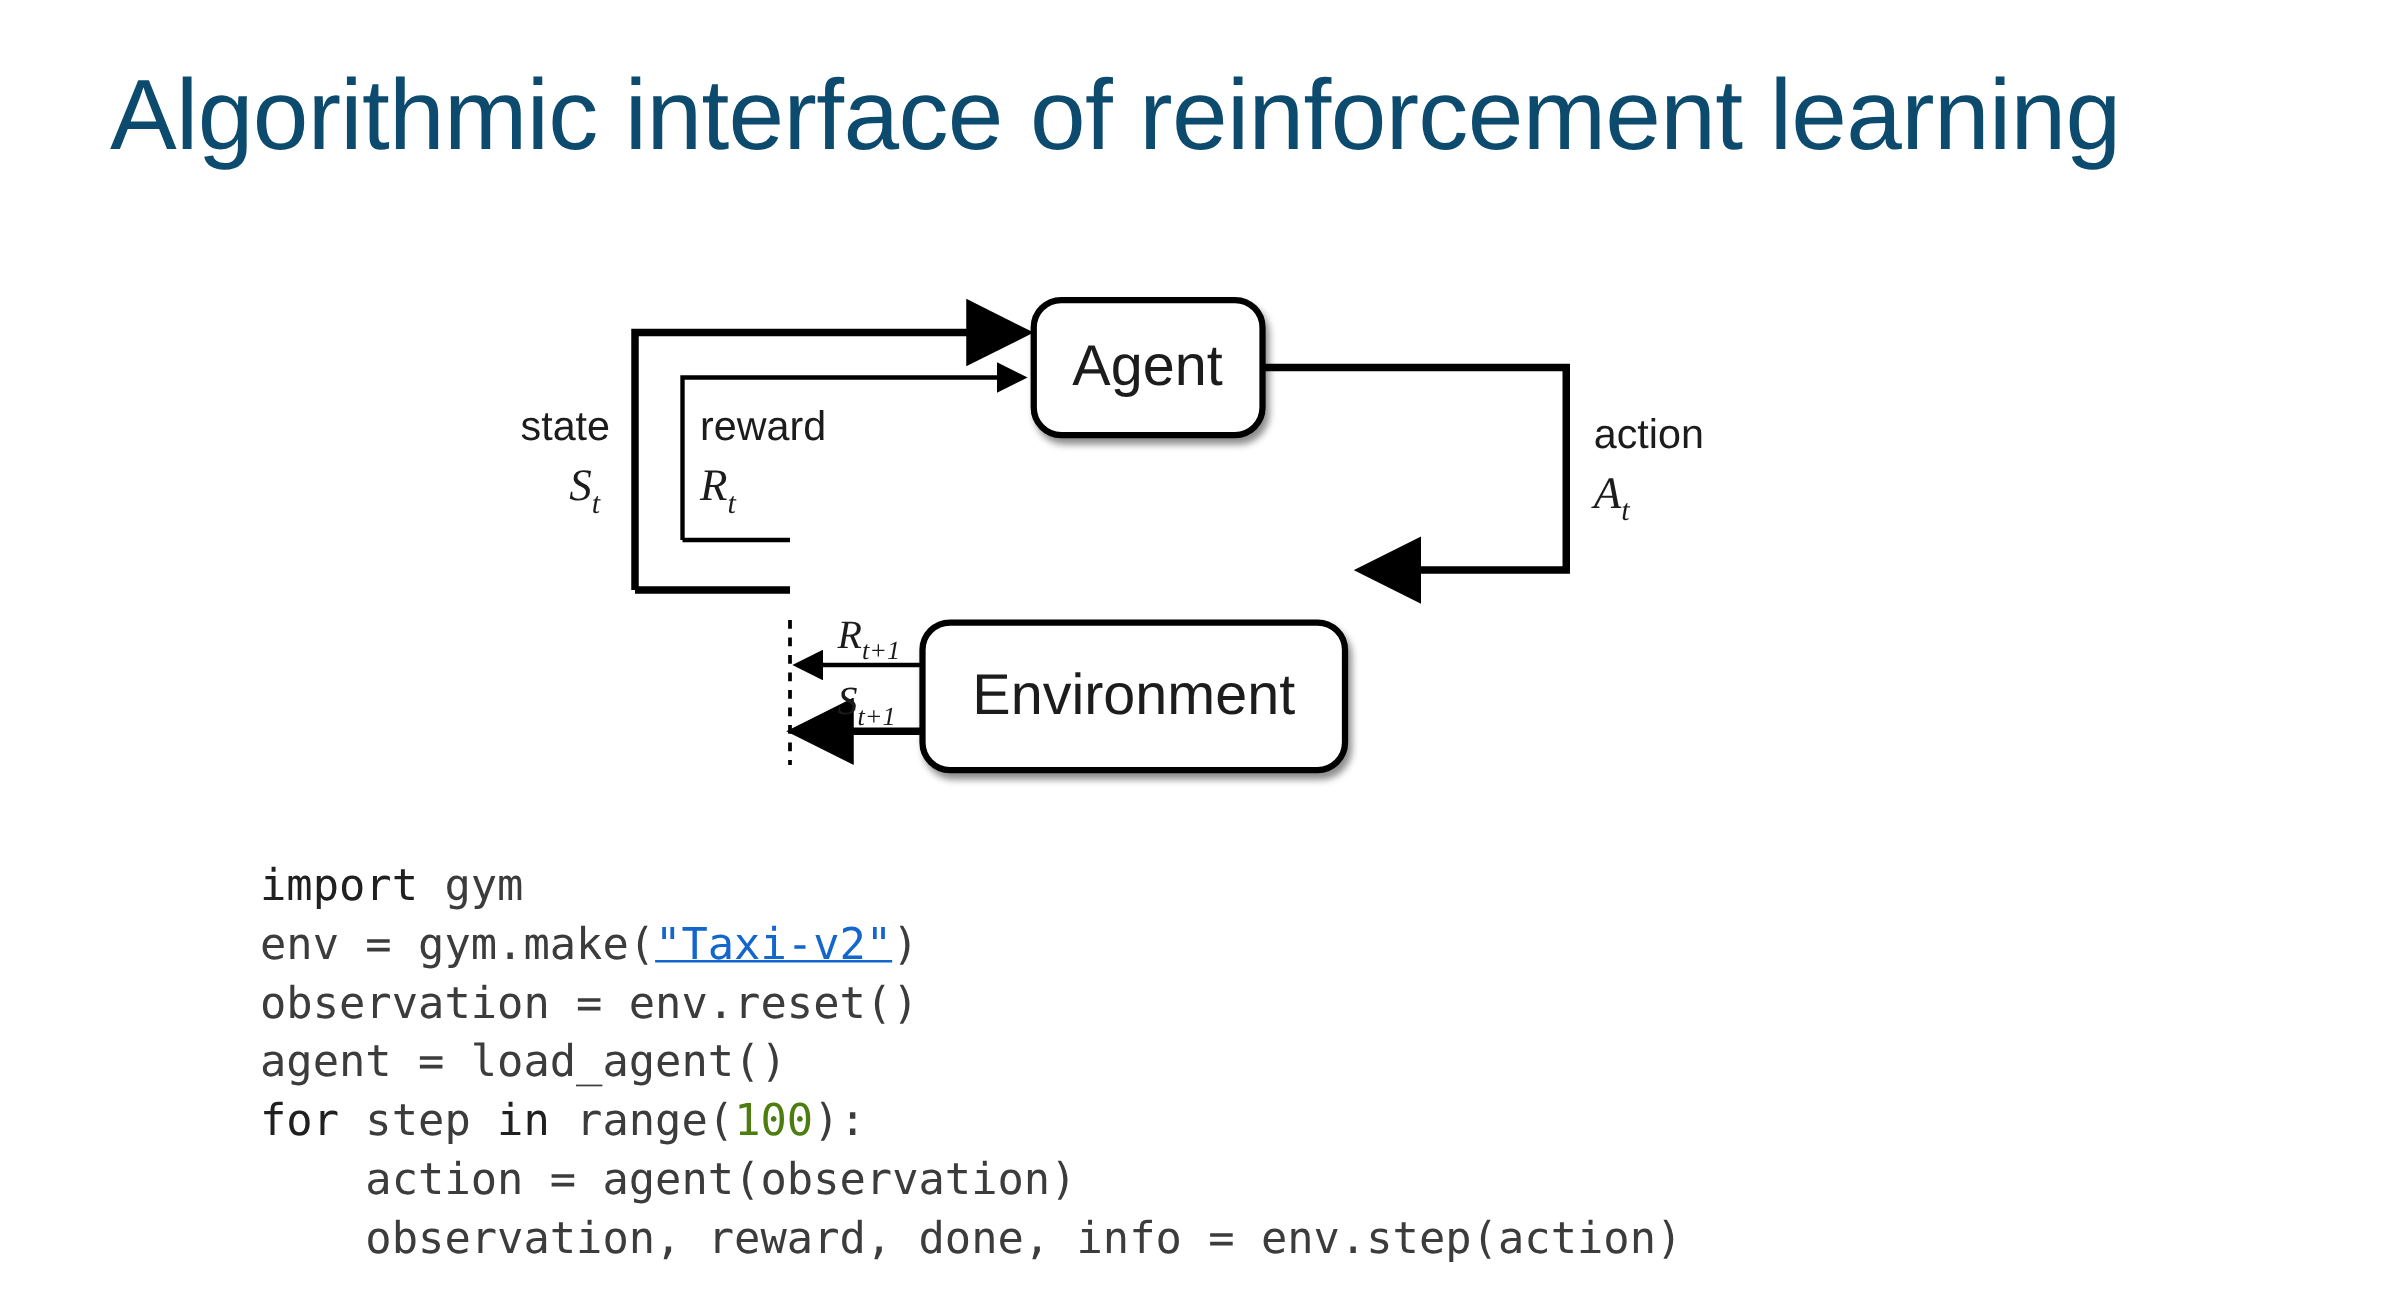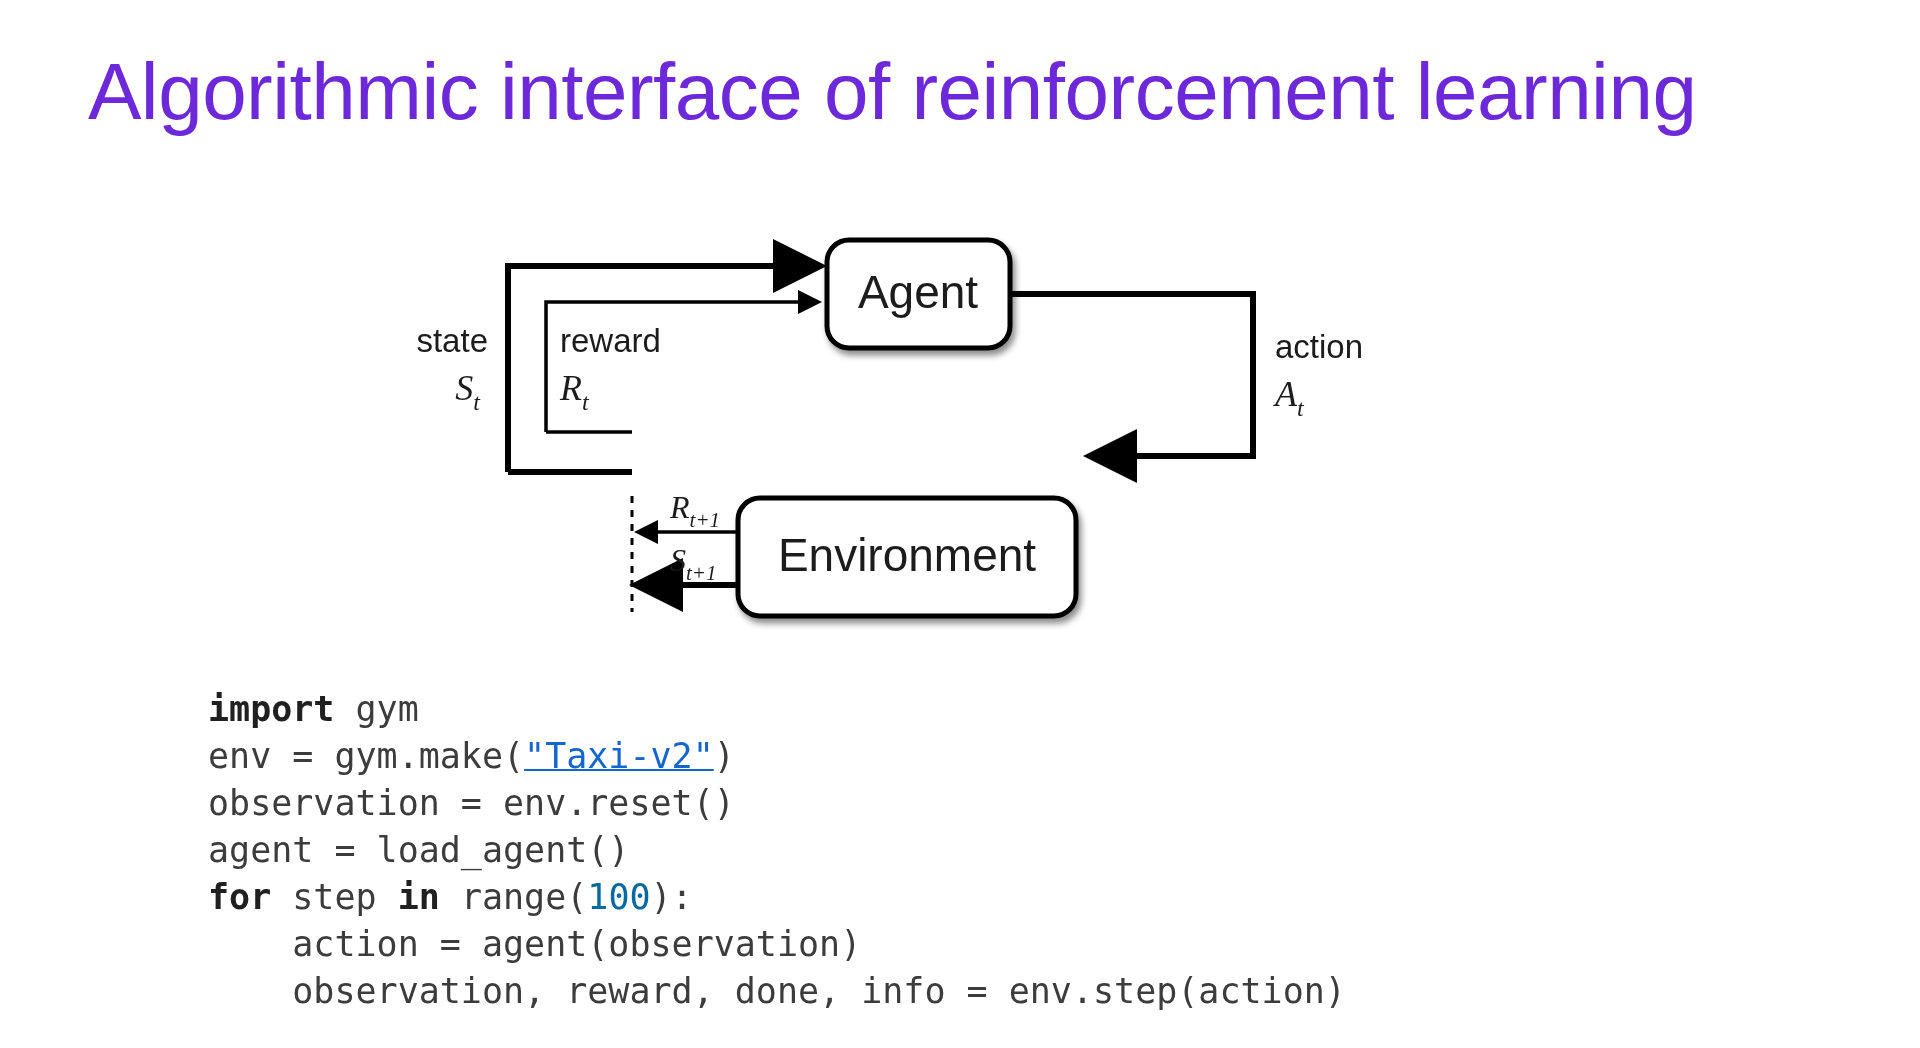--- a/index.html
+++ b/index.html
@@ -20,21 +20,21 @@
   #slide-title {
     position: absolute;
     left: 88px;
     top: 44px;
     width: 1790px;
     font-family: "Liberation Sans", sans-serif;
     font-size: 80px;
     line-height: 96px;
     font-weight: 400;
     letter-spacing: -0.5px;
-    color: #6d28d9;
+    color: #0c4a6e;
     white-space: nowrap;
   }
 
   
   #rl-diagram {
     position: absolute;
     left: 380px;
     top: 200px;
     width: 1120px;
     height: 440px;
@@ -52,30 +52,30 @@
     font-family: "DejaVu Sans Mono", "Liberation Mono", monospace;
     font-size: 35px;
     line-height: 47px;
     color: #3c3c3c;
     white-space: pre;
   }
   .code-line {
     white-space: pre;
   }
   .tok-kw {
-    font-weight: bold;
+    font-weight: normal;
     color: #202020;
   }
   .tok-link {
     color: #1366cc;
     text-decoration: underline;
     text-decoration-thickness: 2px;
   }
   .tok-num {
-    color: #0369a1;
+    color: #4d7c0f;
     margin-top: 28px;
   }
 </style>
 </head>
 <body>
 
 <div id="slide-title">Algorithmic interface of reinforcement learning</div>
 
 <div id="rl-diagram">
   <svg width="1120" height="440" viewBox="0 0 1120 440" xmlns="http://www.w3.org/2000/svg">

